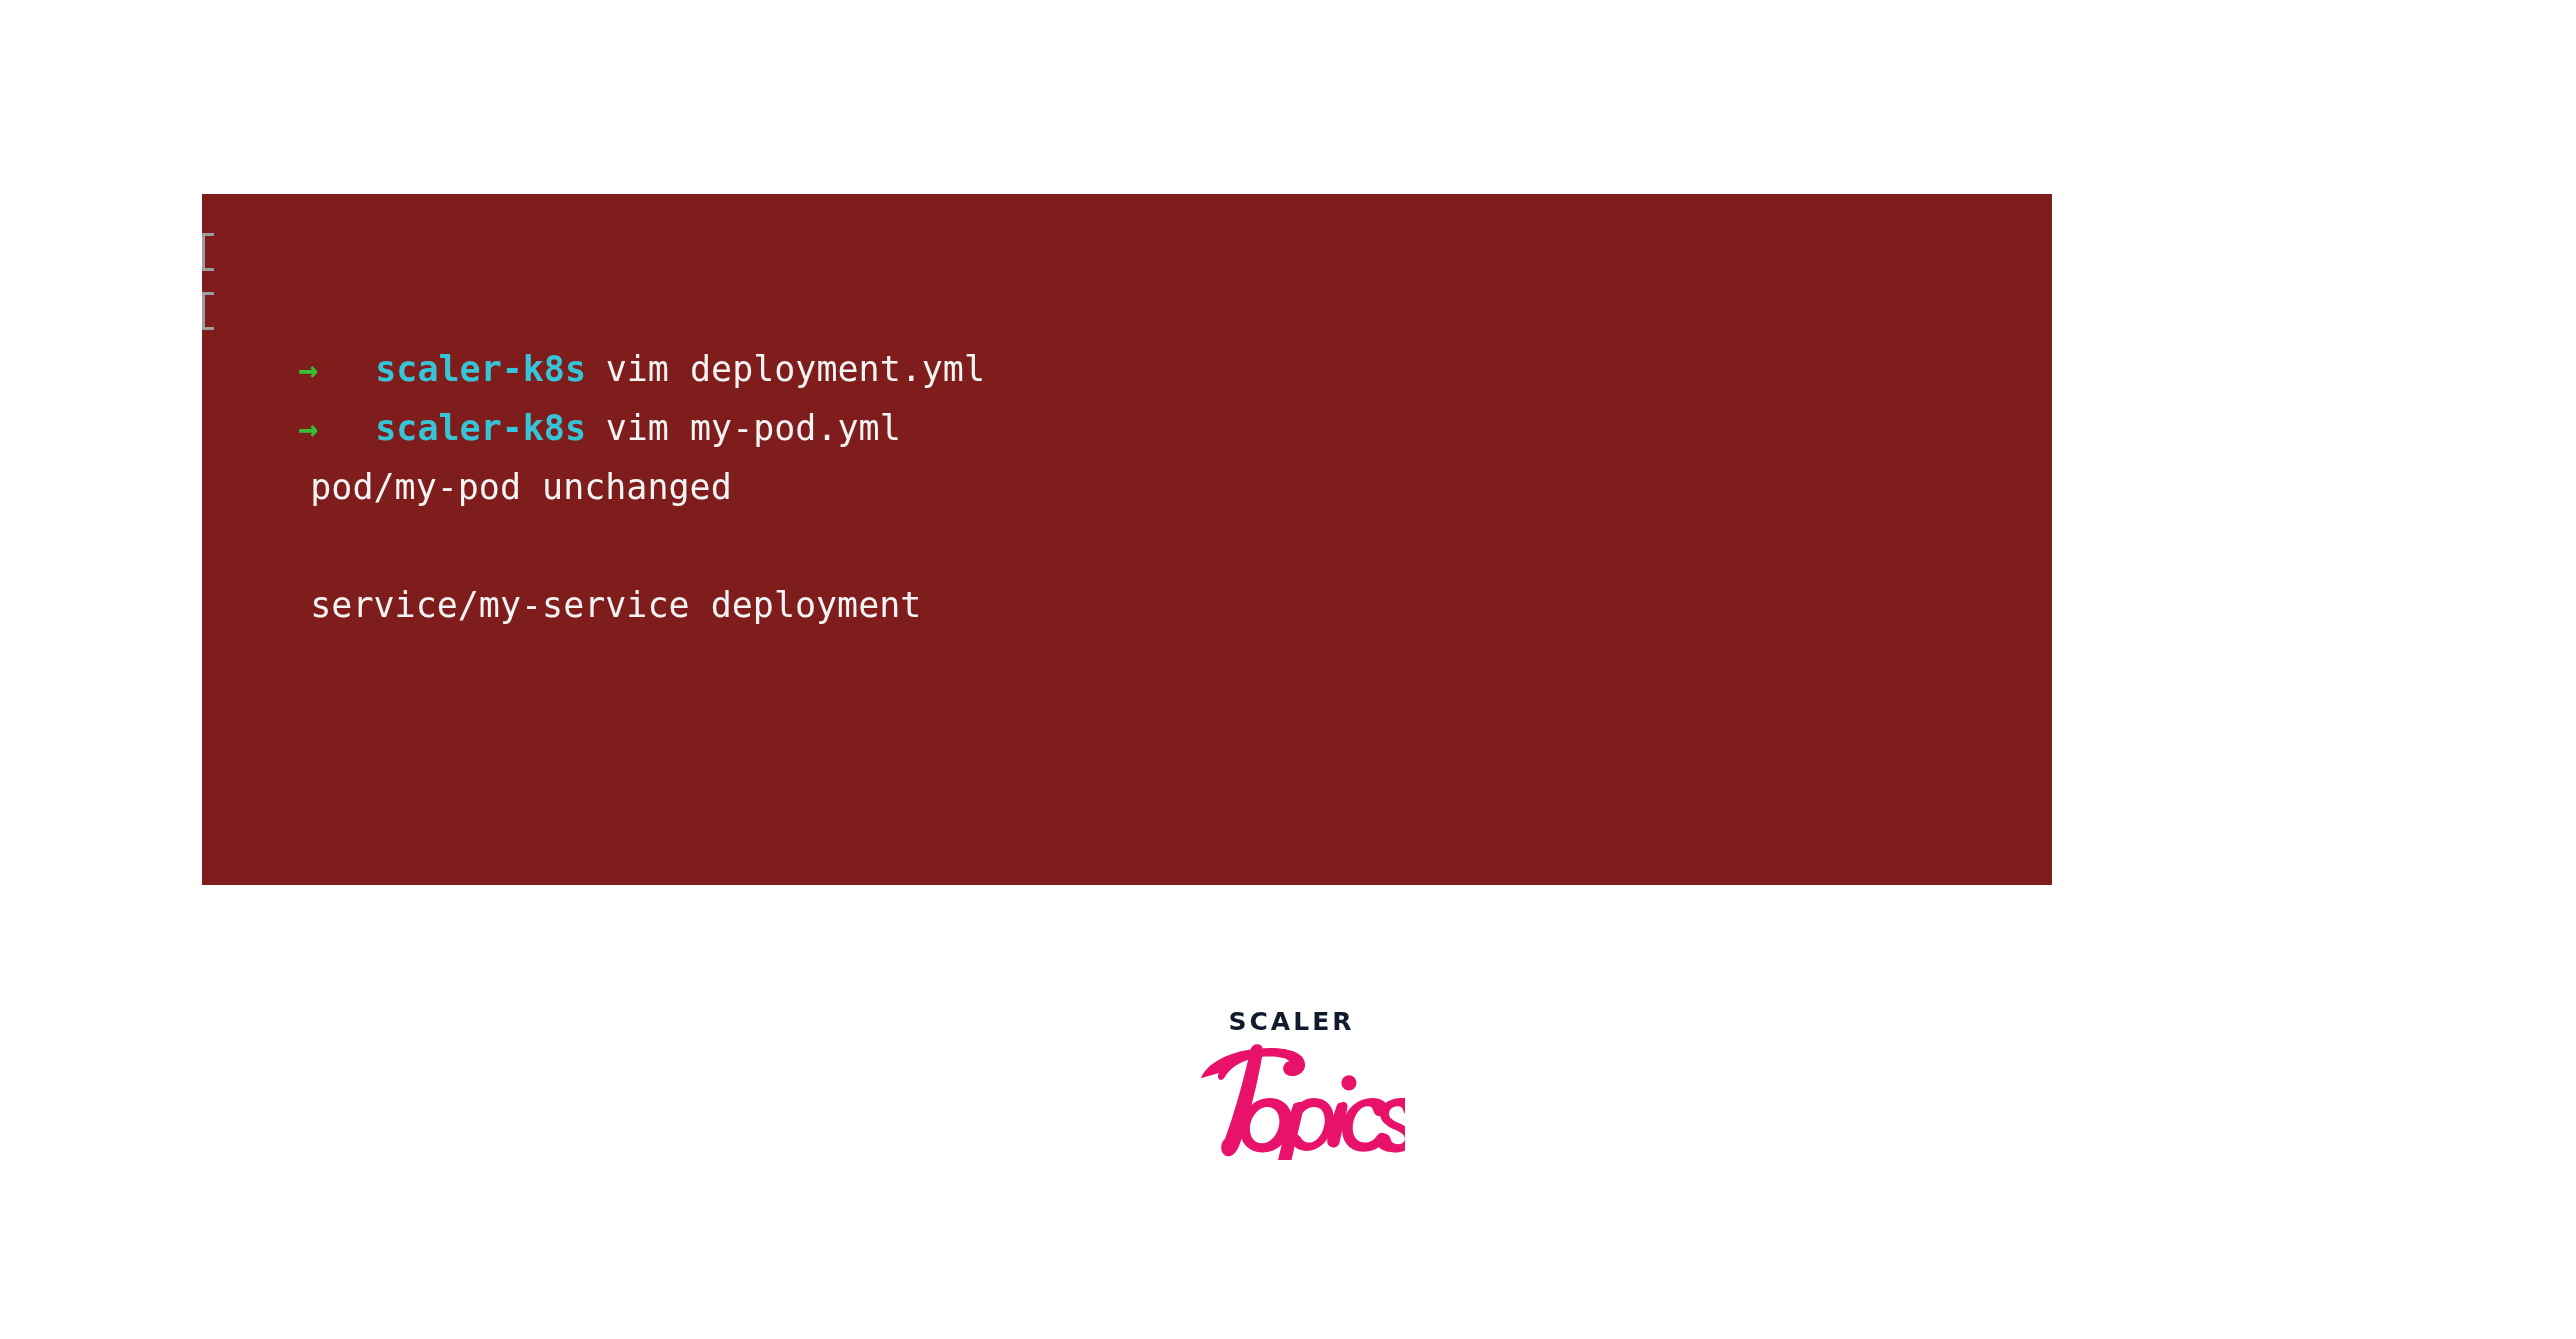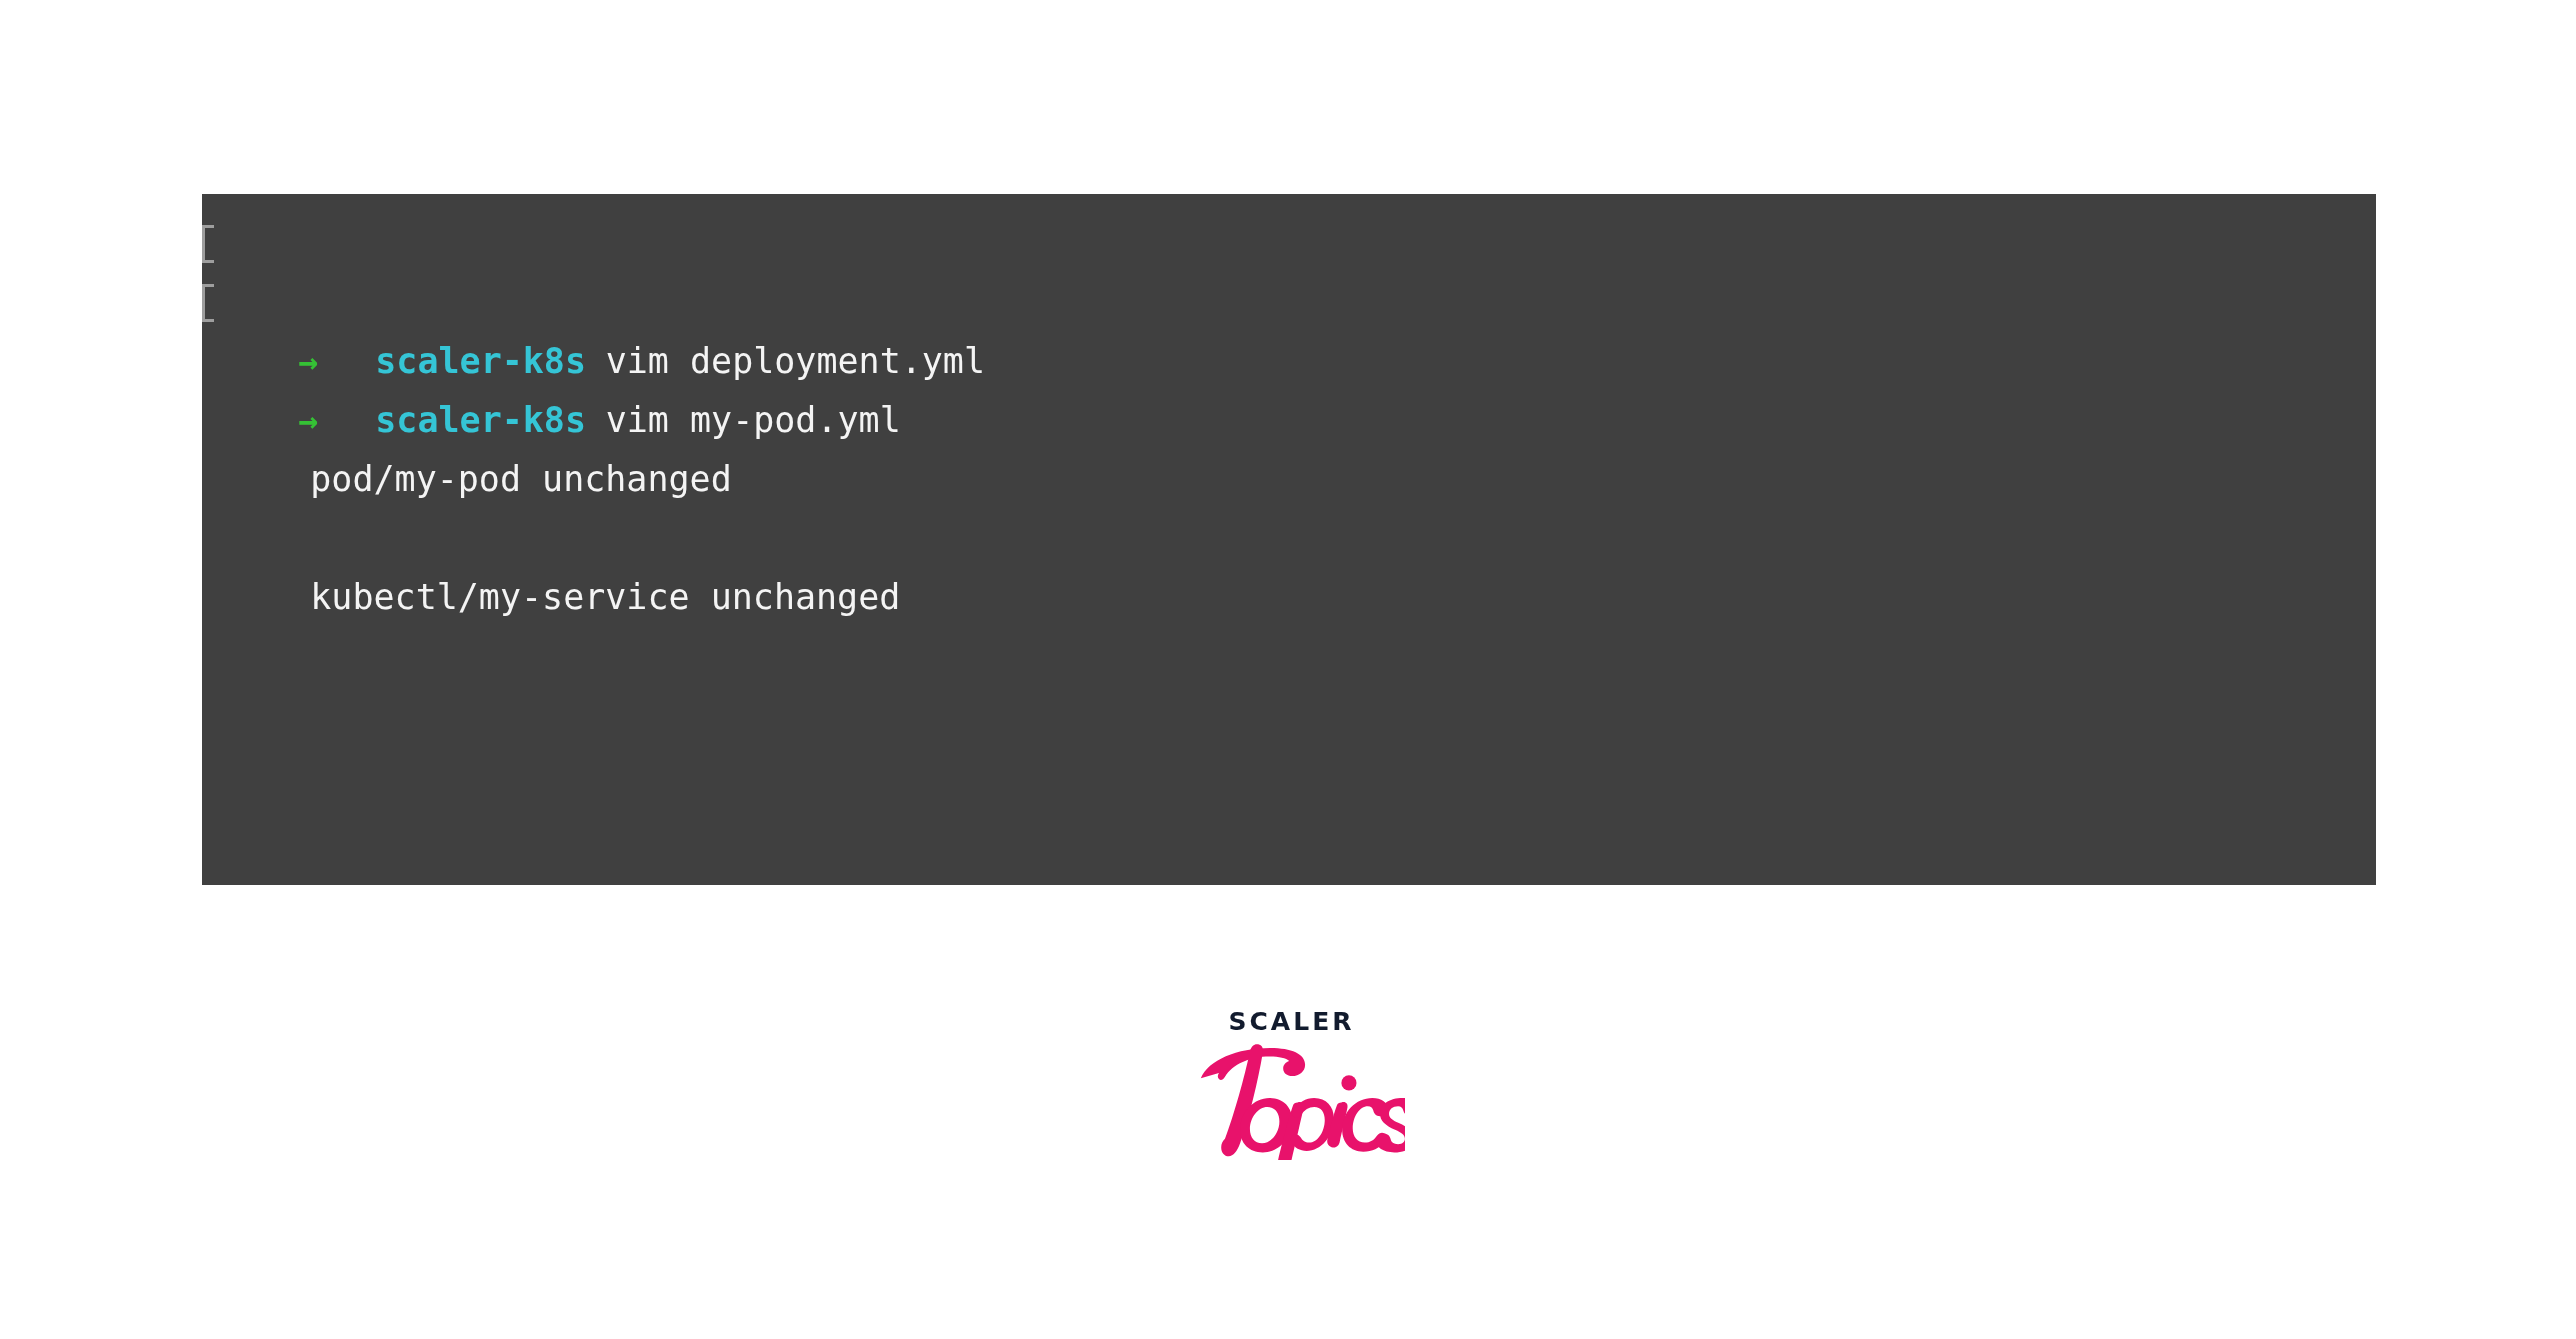--- a/index.html
+++ b/index.html
@@ -15,26 +15,26 @@
     overflow: hidden;
     font-family: "Liberation Sans", sans-serif;
     -webkit-font-smoothing: antialiased;
   }
 
   
   #terminal-panel {
     position: absolute;
     left: 202px;
     top: 194px;
-    width: 2174px;
+    width: 1850px;
     height: 691px;
-    background: #404040;
+    background: #7f1d1d;
     overflow: hidden;
     box-sizing: border-box;
-    padding: 20px 0 0 0;
+    padding: 28px 0 0 0;
   }
 
   .term-line {
     position: relative;
     height: 59px;
     line-height: 59px;
     white-space: pre;
     font-family: "DejaVu Sans Mono", "Liberation Mono", monospace;
     font-size: 35px;
     color: #f2f2f2;
@@ -145,21 +145,21 @@
   <div class="term-line blank"></div>
 
   <div class="term-line">
     <span class="outline-text">pod/my-pod unchanged</span>
   </div>
 
 
   <div class="term-line blank"></div>
 
   <div class="term-line">
-    <span class="outline-text">kubectl/my-service unchanged</span>
+    <span class="outline-text">service/my-service deployment</span>
   </div>
 
 
 </div>
 
 <div id="scaler-logo">
   <span id="logo-scaler-word">SCALER</span>
   <span id="logo-topics-word">
     <svg width="227" height="127" viewBox="0 0 300 168" aria-hidden="true">
       <g fill="#e8126b">

